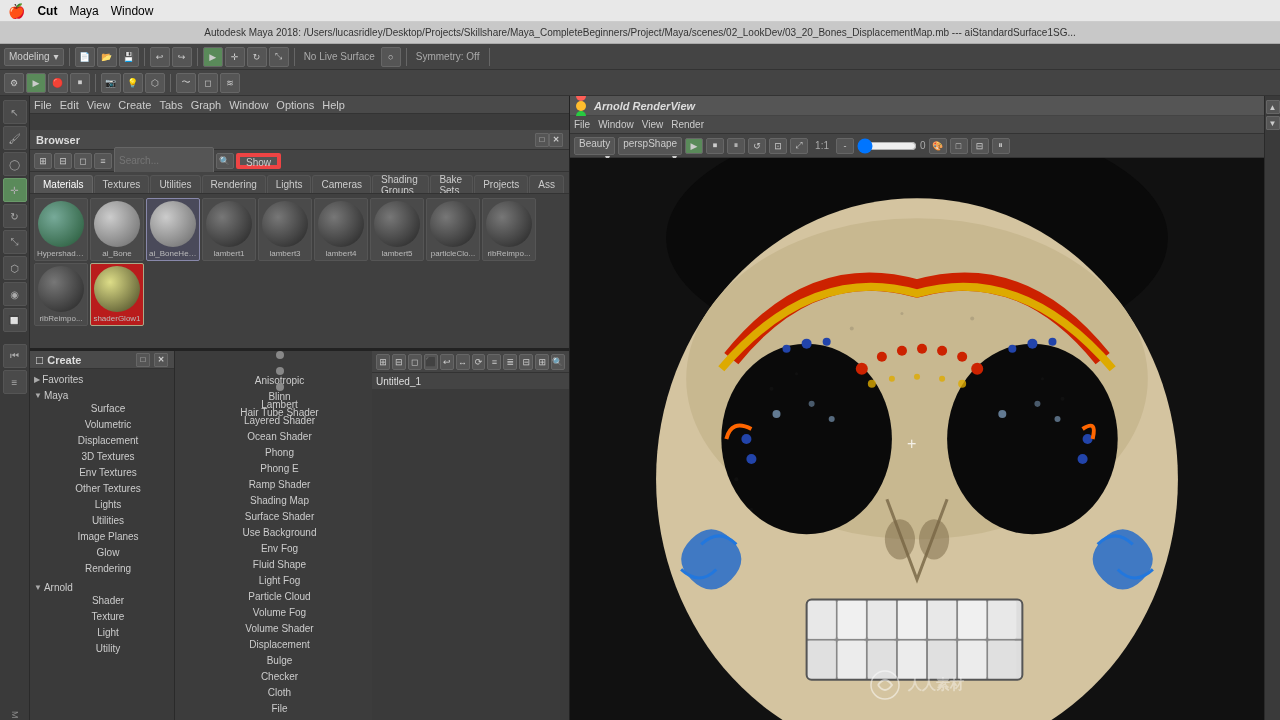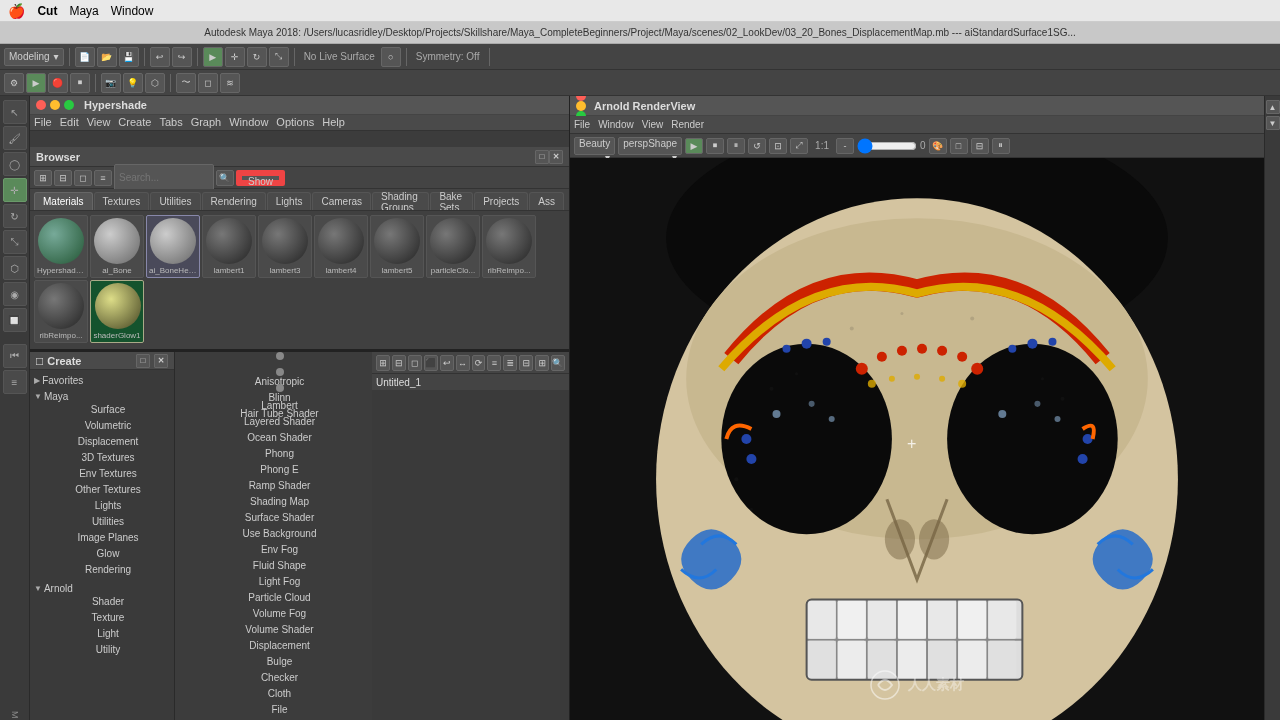--- a/index.html
+++ b/index.html
@@ -170,21 +170,21 @@
       border: 1px solid #666;
       border-radius: 2px;
       color: #ccc;
       font-size: 10px;
       padding: 0 4px;
       width: 100px;
     }
     .show-btn {
       height: 16px;
       background: #555;
-      border: 6px solid #ef4444;
+      border: 4px solid #ef4444;
       border-radius: 2px;
       color: #ccc;
       font-size: 10px;
       padding: 0 6px;
       cursor: pointer;
     }
 
     
     .tab-bar {
       height: 22px;
@@ -226,21 +226,21 @@
       background: #4a4a4a;
       border: 1px solid #555;
       border-radius: 2px;
       display: flex;
       flex-direction: column;
       align-items: center;
       padding: 2px;
       cursor: pointer;
     }
     .material-item.selected { border-color: #88a; background: #4a4a5a; }
-    .material-item.selected-yellow { border-color: #aa8; background: #14532d; align-items: flex-end; }
+    .material-item.selected-yellow { border-color: #aa8; background: #b91c1c; }
     .mat-thumb {
       width: 46px; height: 46px;
       border-radius: 50%;
       background: radial-gradient(circle at 35% 35%, #999, #333);
       margin-bottom: 2px;
     }
     .mat-label { font-size: 8px; color: #bbb; text-align: center; width: 100%; overflow: hidden; text-overflow: ellipsis; white-space: nowrap; }
 
     
     .create-panel {
@@ -324,20 +324,21 @@
       height: 100%;
     }
     .rv-title-bar {
       height: 20px;
       background: #555;
       display: flex;
       align-items: center;
       padding: 0 6px;
       gap: 4px;
       border-bottom: 1px solid #444;
+      font-style: italic;
     }
     .rv-menubar {
       height: 18px;
       background: #4a4a4a;
       display: flex;
       align-items: center;
       padding: 0 4px;
       gap: 8px;
       border-bottom: 1px solid #333;
     }
@@ -487,28 +488,20 @@
     <div class="sidebar-icon">≡</div>
     <div style="margin-top:auto;">
       <span style="font-size:9px; color:#888; writing-mode: vertical-rl; text-orientation: mixed;">M</span>
     </div>
   </div>
 
   <div class="two-col">
 
     <div class="left-panel">
 
-      <div class="panel-header">
-        <div class="traffic-lights">
-          <div class="traffic-light tl-red"></div>
-          <div class="traffic-light tl-yellow"></div>
-          <div class="traffic-light tl-green"></div>
-        </div>
-        <span class="panel-title">Hypershade</span>
-      </div>
 
       <div class="hs-menubar">
         <span>File</span>
         <span>Edit</span>
         <span>View</span>
         <span>Create</span>
         <span>Tabs</span>
         <span>Graph</span>
         <span>Window</span>
         <span>Options</span>

